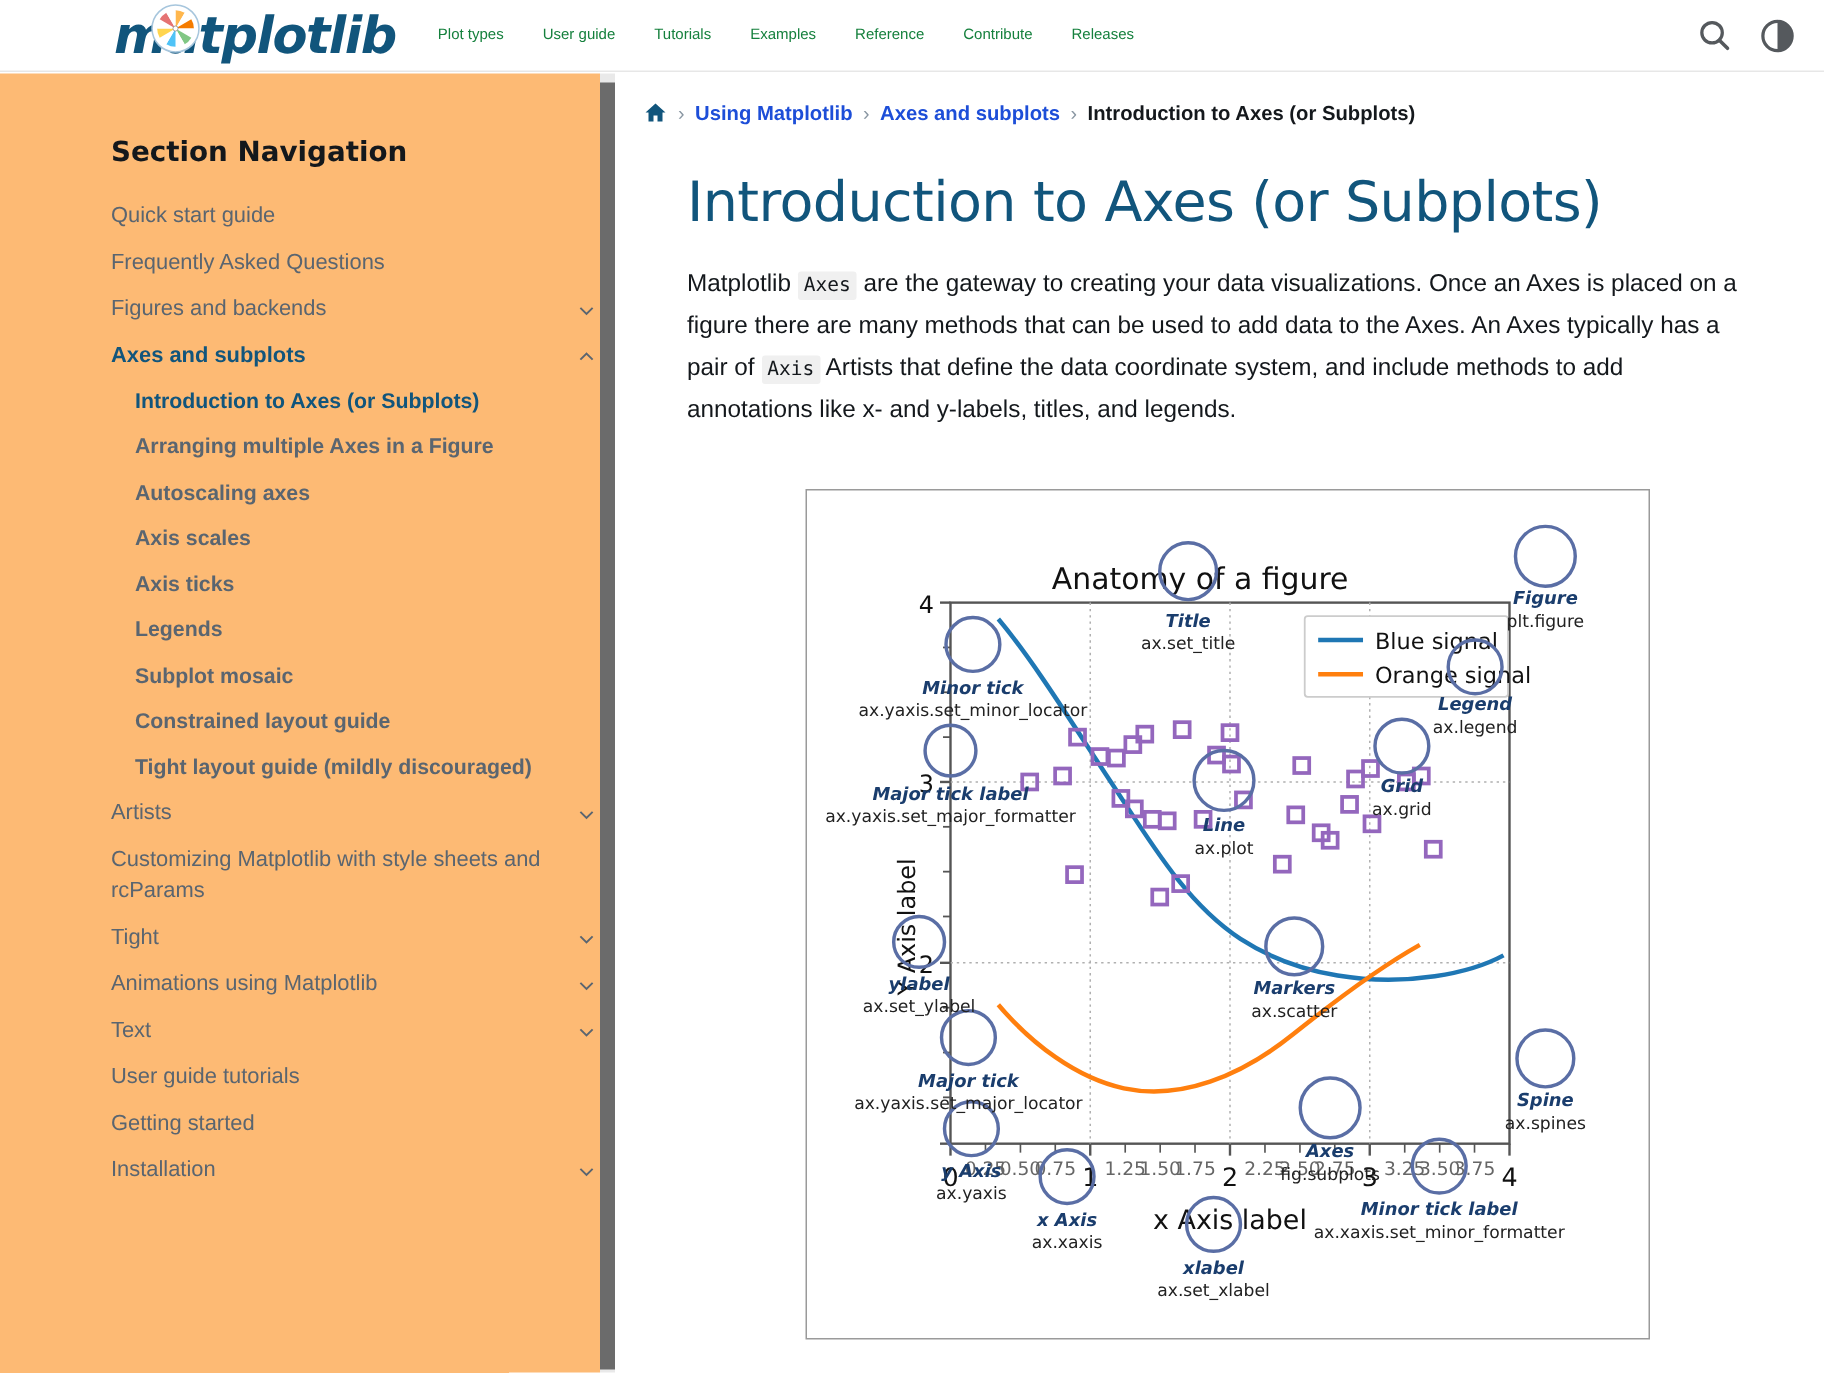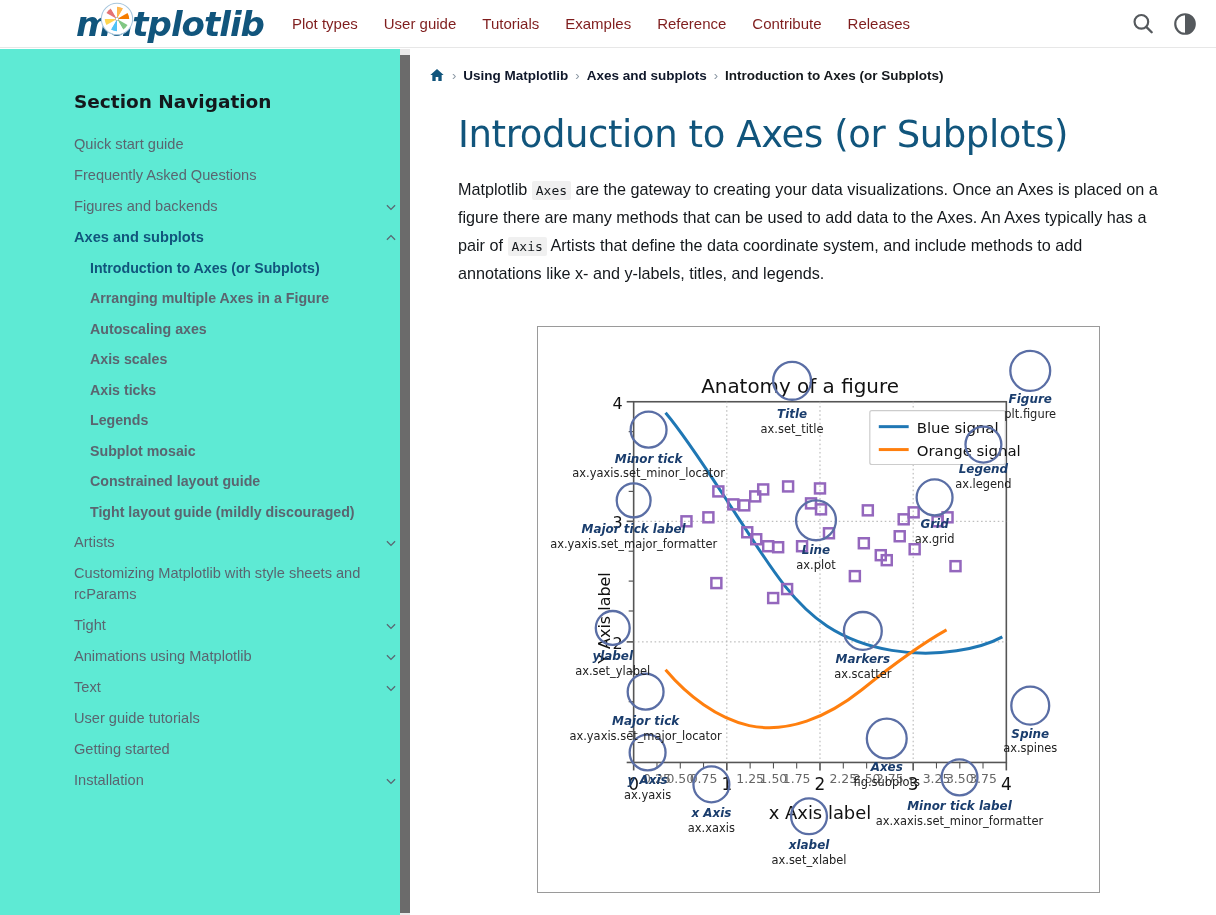--- a/index.html
+++ b/index.html
@@ -32,34 +32,34 @@
   }
   .logo-wheel {
     position: absolute; left: 100px; top: 2px;
     width: 34px; height: 34px;
   }
   #navlinks {
     display: flex; align-items: center; gap: 26px;
     margin-left: 28px;
   }
   .navlink {
-    font-size: 15px; color: #7f1d1d; text-decoration: none;
+    font-size: 10px; color: #15803d; text-decoration: none;
     white-space: nowrap; cursor: pointer;
   }
   #header-icons {
     position: absolute; right: 18px; top: 0; height: 48px;
     display: flex; align-items: center; gap: 16px;
   }
   .hicon { width: 26px; height: 26px; cursor: pointer; display:block; }
 
   
   #sidebar {
     position: absolute; left: 0; top: 49px;
     width: 400px; height: 866px;
-    background: #5eead4;
+    background: #fdba74;
     overflow: hidden;
     padding-left: 74px; padding-top: 42px;
   }
   #sidebar-title {
     font-size: 18.5px; font-weight: 700; color: #14181c;
     margin-bottom: 17px;
     font-family: "DejaVu Sans", sans-serif;
   }
   .nav-item {
     display: flex; align-items: flex-start; justify-content: flex-start;
@@ -85,21 +85,21 @@
     position: absolute; left: 411px; top: 49px;
     width: 805px; height: 866px;
     background: #ffffff;
     overflow: hidden;
   }
   #breadcrumb {
     display: flex; align-items: center; gap: 7px;
     margin: 18px 0 0 18px;
     font-size: 13.5px; font-weight: 700;
   }
-  .crumb { color: #0f172a; text-decoration: none; cursor: pointer; white-space: nowrap; }
+  .crumb { color: #1d4ed8; text-decoration: none; cursor: pointer; white-space: nowrap; }
   .crumb.current { color: #14181c; }
   .crumb-sep { color: #8a97a3; font-weight: 400; font-size: 13px; }
   #home-icon { width: 16px; height: 16px; display: block; cursor: pointer; }
 
   #page-title {
     margin: 30px 0 0 47px;
     font-size: 37px; font-weight: 400; color: #11557c;
     font-family: "DejaVu Sans", sans-serif;
     letter-spacing: -0.4px;
   }

